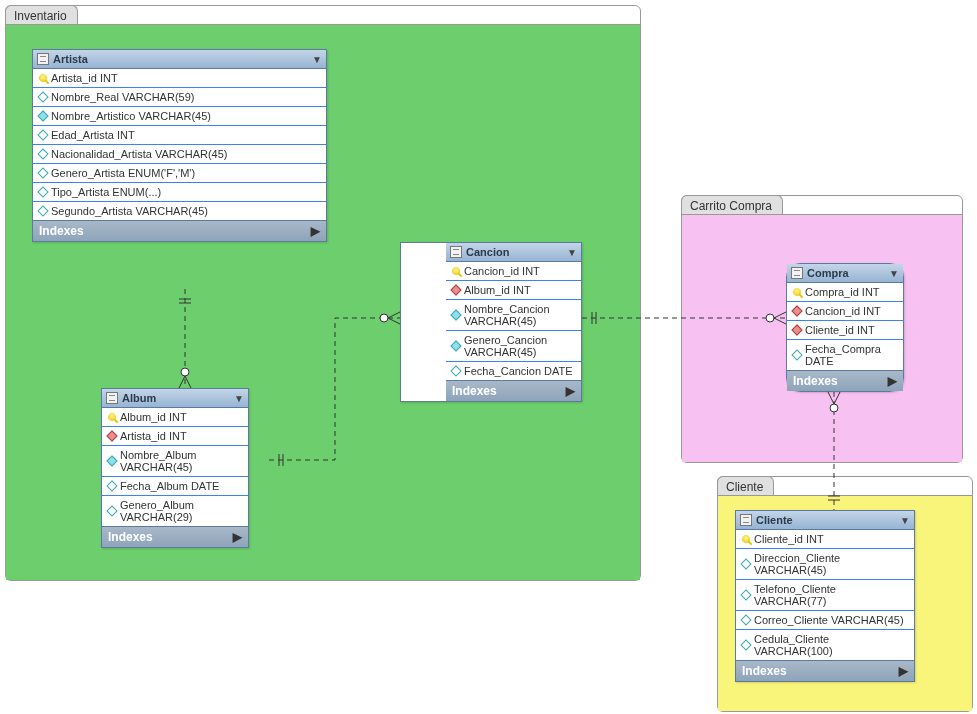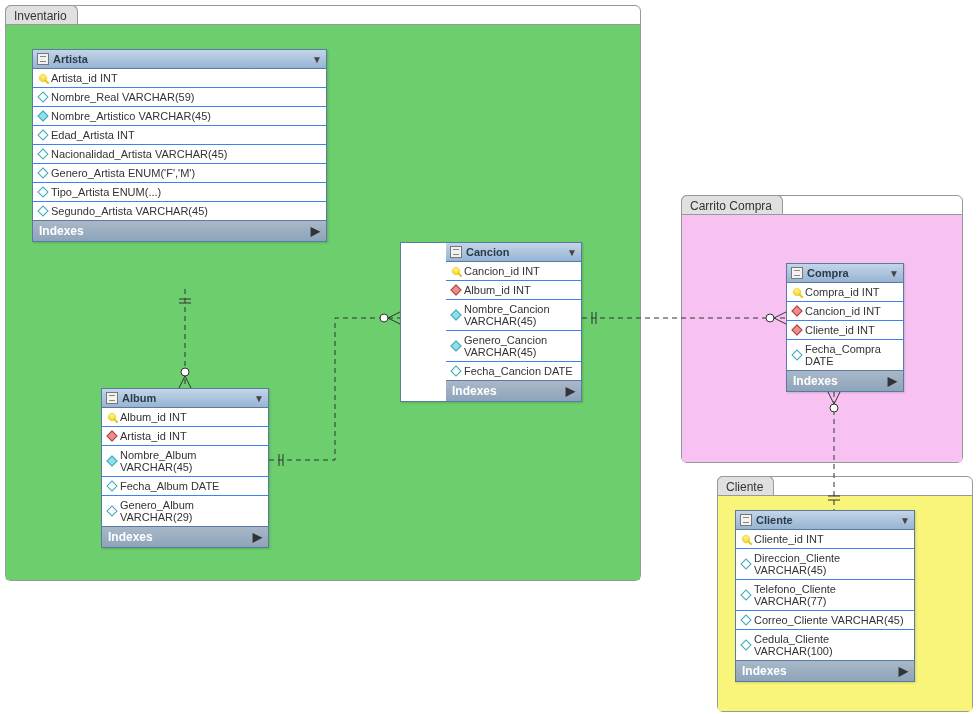--- a/index.html
+++ b/index.html
@@ -187,21 +187,21 @@
         <span class="icon icon-diamond"></span>
         <span>Segundo_Artista VARCHAR(45)</span>
       </div>
     </div>
   <div class="indexes">
     <span class="lbl">Indexes</span>
     <span class="arrow">▶</span>
   </div>
 </div>
 
-<div class="table" style="left:101px; top:388px; width:168px;">
+<div class="table" style="left:101px; top:388px; width:148px;">
   <div class="table-header">
     <span class="table-icon"></span>
     <span class="title">Album</span>
     <span class="arrow">▼</span>
   </div>
   <div>
       <div class="col">
         <span class="icon icon-key"></span>
         <span>Album_id INT</span>
       </div>
@@ -255,21 +255,21 @@
         <span class="icon icon-diamond"></span>
         <span>Fecha_Cancion DATE</span>
       </div>
     </div>
   <div class="indexes">
     <span class="lbl">Indexes</span>
     <span class="arrow">▶</span>
   </div>
 </div>
 
-<div class="table" style="left:786px; top:263px; width:118px;">
+<div class="table" style="left:786px; top:263px; width:118px;border-radius:14px;">
   <div class="table-header">
     <span class="table-icon"></span>
     <span class="title">Compra</span>
     <span class="arrow">▼</span>
   </div>
   <div>
       <div class="col">
         <span class="icon icon-key"></span>
         <span>Compra_id INT</span>
       </div>

